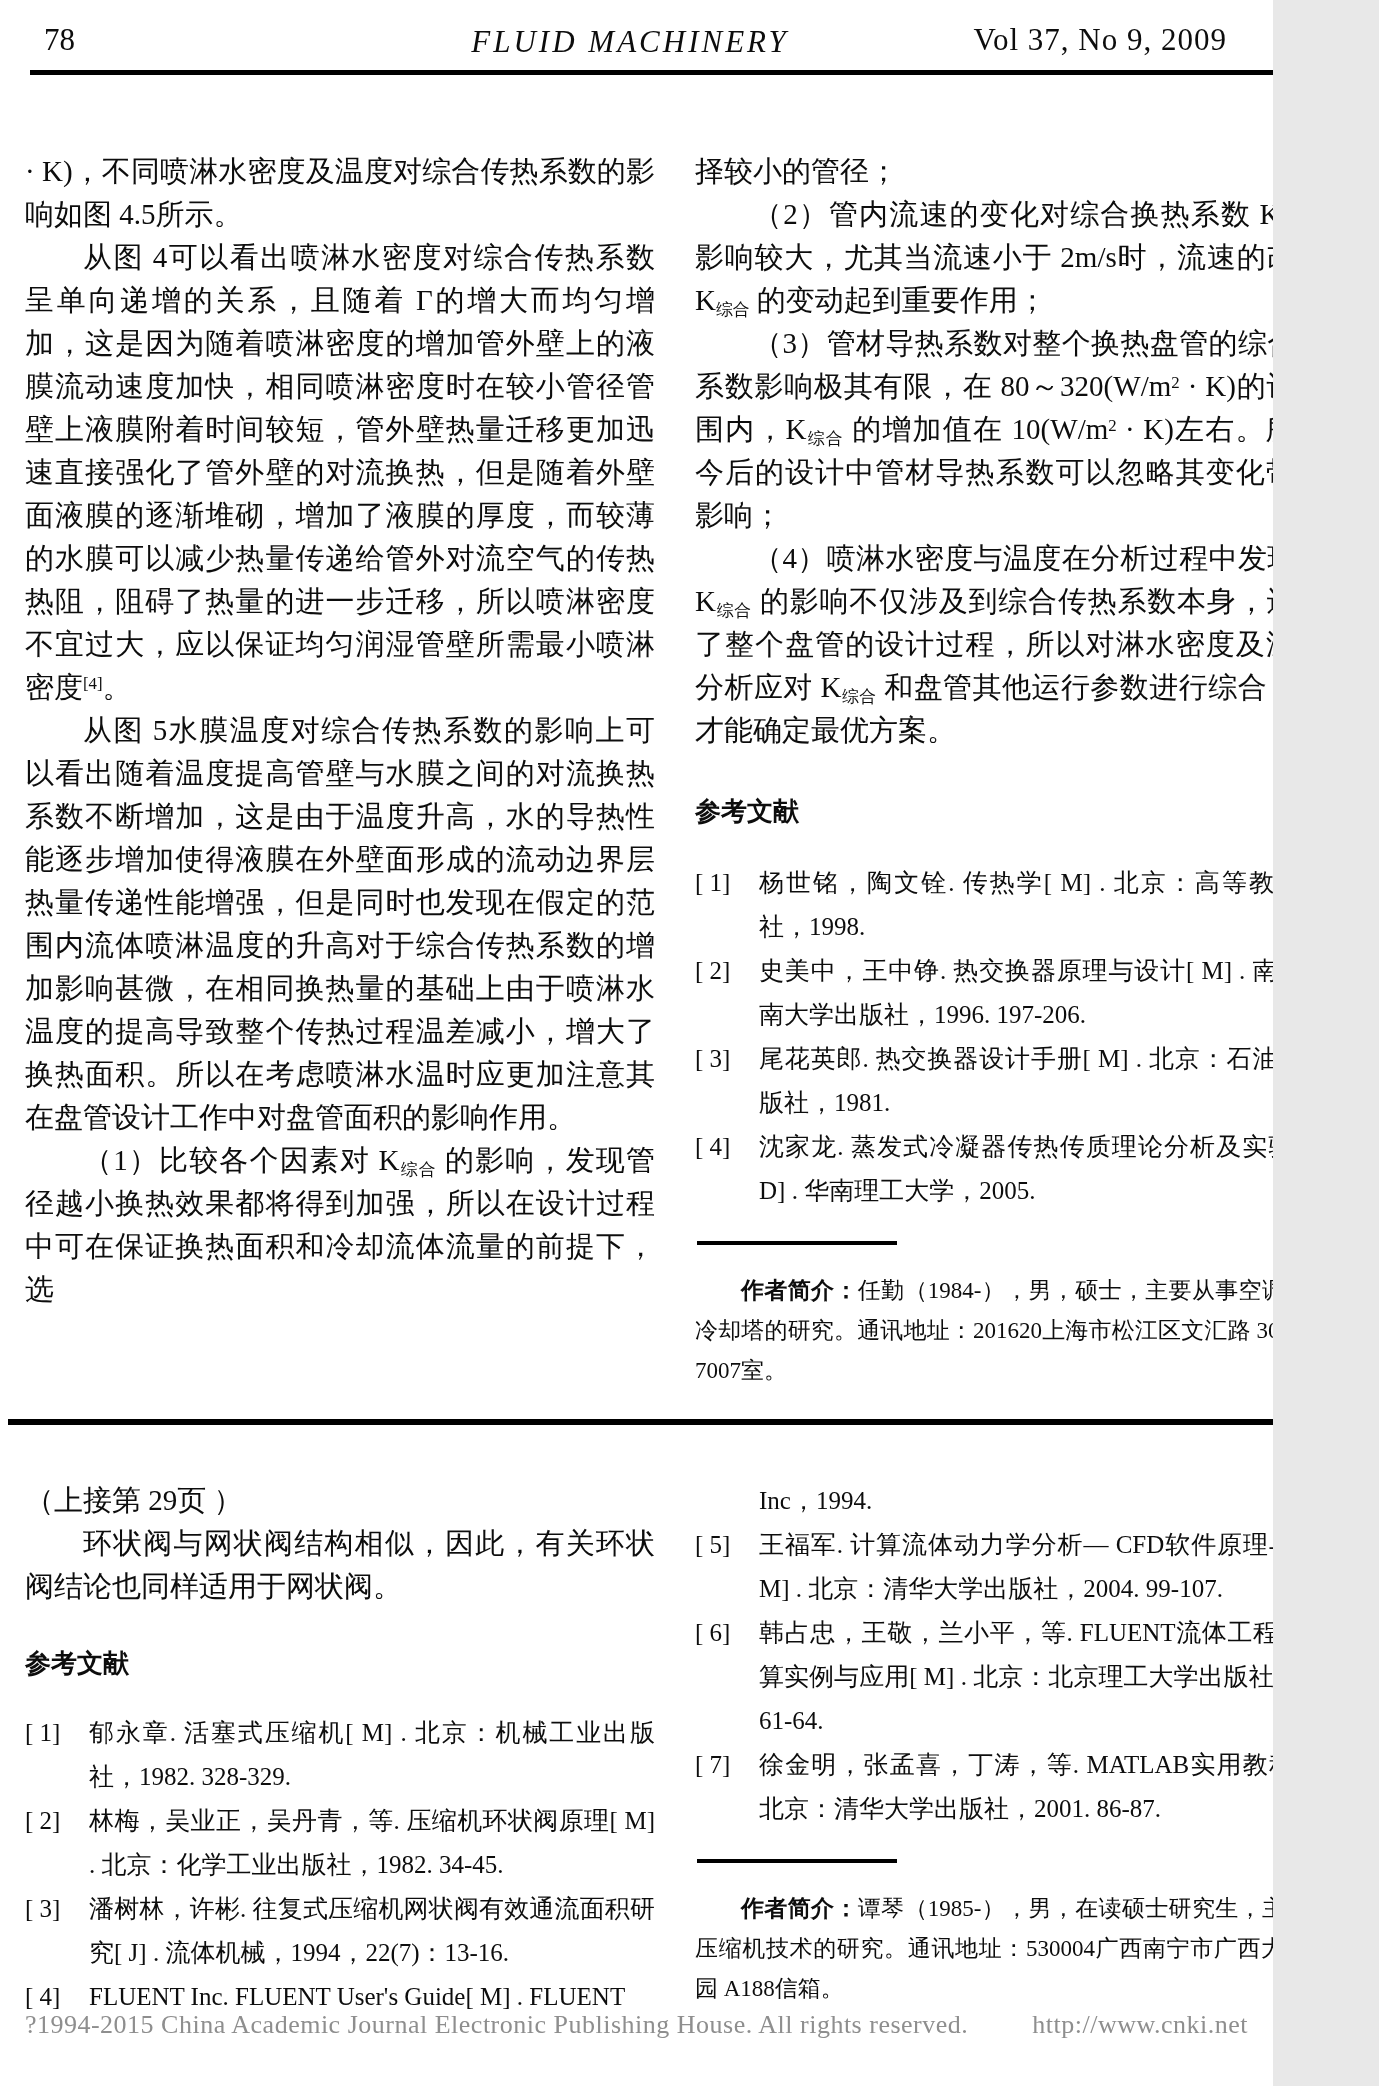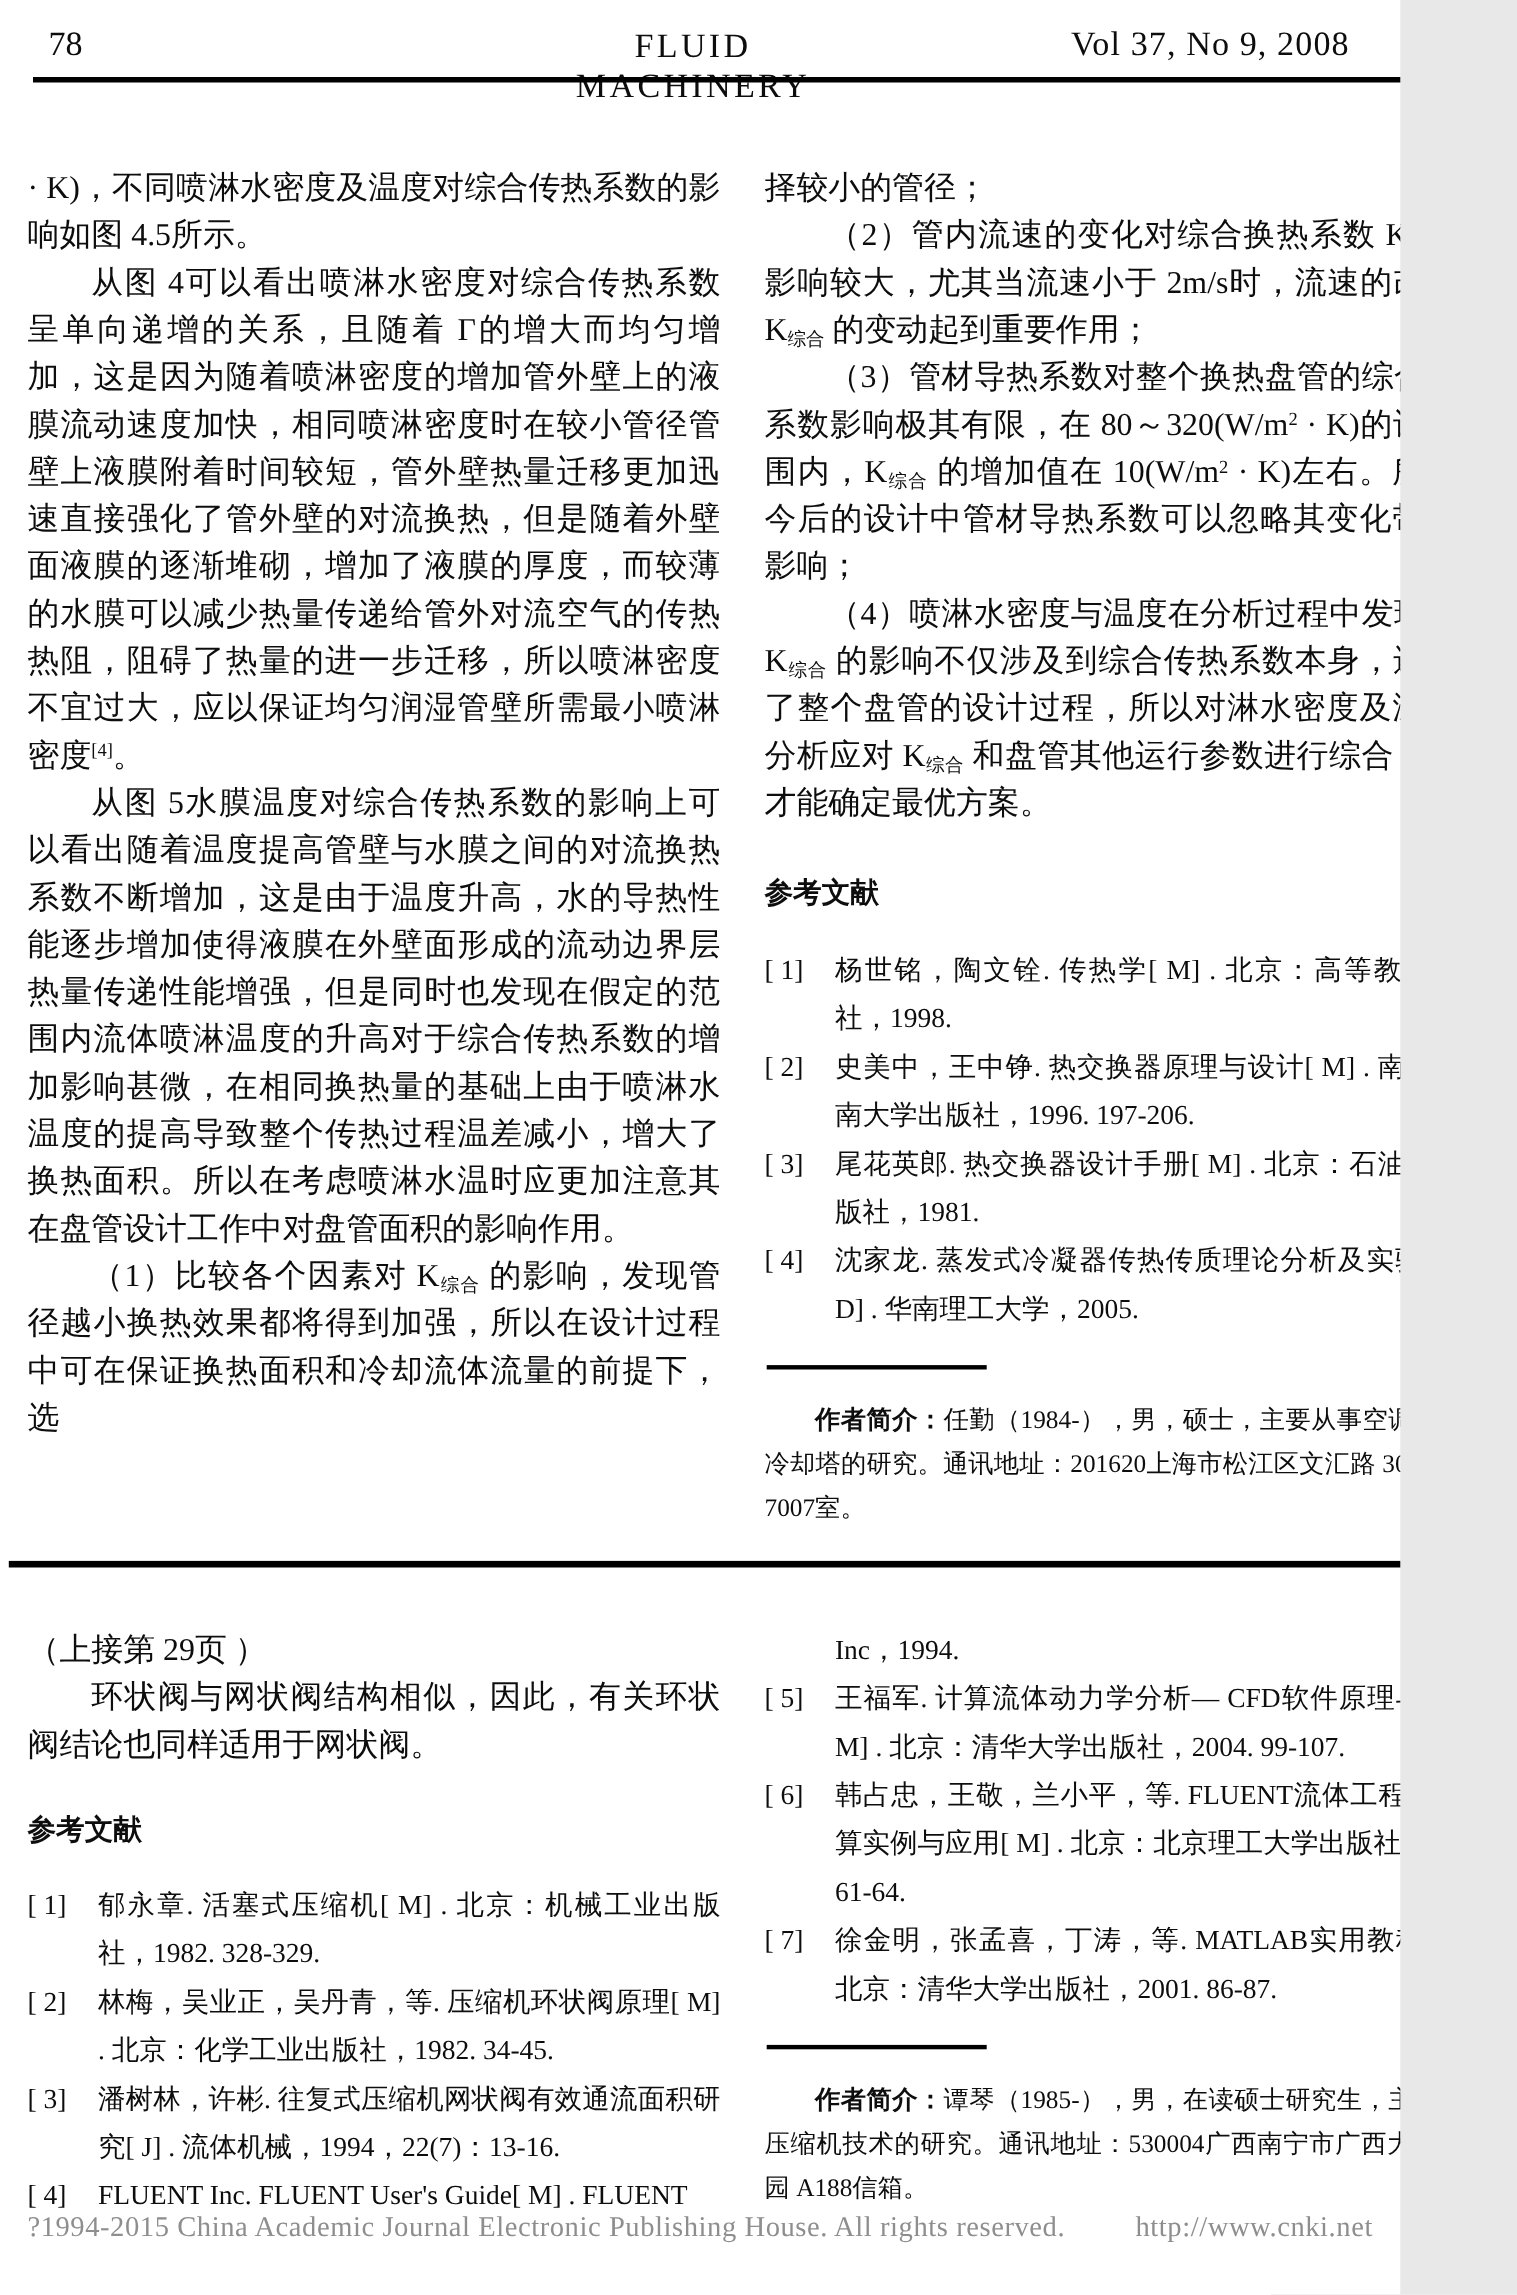--- a/index.html
+++ b/index.html
@@ -4,21 +4,21 @@
 <style>
   html,body { margin:0; padding:0; background:#e8e8e8; }
   .page {
     position:relative; width:1273px; height:2086px; background:#ffffff;
     font-family:"Liberation Serif","DejaVu Serif",serif;
     color:#0d0d0d; overflow:hidden;
   }
   
   .hdr-pageno { position:absolute; top:22px; left:44px; font-size:31px; }
   .hdr-title  { position:absolute; top:24px; left:470px; width:320px; text-align:center;
-                font-size:31px; letter-spacing:3px; }
+                font-size:31px; letter-spacing:3px;font-style:italic; }
   .hdr-issue  { position:absolute; top:22px; right:46px; font-size:31px; letter-spacing:1px; }
   .rule { background:#000; position:absolute; }
   .header-rule { top:70px; left:30px; width:1302px; height:5px; }
   .mid-rule    { top:1419px; left:8px;  width:1326px; height:6px; }
 
   
   .article { position:absolute; left:25px; width:1330px; display:flex; gap:40px; }
   .article1 { top:104px; }
   .article2 { top:1433px; }
   .col-left  { width:630px; }
@@ -50,21 +50,21 @@
             color:#8e8e8e; font-size:26px; letter-spacing:0.5px; }
   .footer .site-url { margin-left:64px; color:#8e8e8e; }
 </style>
 </head>
 <body>
 
 <div class="page">
 
   <span class="hdr-pageno">78</span>
   <span class="hdr-title">FLUID MACHINERY</span>
-  <span class="hdr-issue">Vol 37, No 9, 2008</span>
+  <span class="hdr-issue">Vol 37, No 9, 2009</span>
   <div class="rule header-rule"></div>
 
   <section class="article article1">
     <div class="col-left">
       <p class="noindent">· K)，不同喷淋水密度及温度对综合传热系数的影响如图 4.5所示。</p>
       <p>从图 4可以看出喷淋水密度对综合传热系数呈单向递增的关系，且随着 Γ的增大而均匀增加，这是因为随着喷淋密度的增加管外壁上的液膜流动速度加快，相同喷淋密度时在较小管径管壁上液膜附着时间较短，管外壁热量迁移更加迅速直接强化了管外壁的对流换热，但是随着外壁面液膜的逐渐堆砌，增加了液膜的厚度，而较薄的水膜可以减少热量传递给管外对流空气的传热热阻，阻碍了热量的进一步迁移，所以喷淋密度不宜过大，应以保证均匀润湿管壁所需最小喷淋密度<sup>[4]</sup>。</p>
       <p>从图 5水膜温度对综合传热系数的影响上可以看出随着温度提高管壁与水膜之间的对流换热系数不断增加，这是由于温度升高，水的导热性能逐步增加使得液膜在外壁面形成的流动边界层热量传递性能增强，但是同时也发现在假定的范围内流体喷淋温度的升高对于综合传热系数的增加影响甚微，在相同换热量的基础上由于喷淋水温度的提高导致整个传热过程温差减小，增大了换热面积。所以在考虑喷淋水温时应更加注意其在盘管设计工作中对盘管面积的影响作用。</p>
       <p>（1）比较各个因素对 K<sub>综合</sub> 的影响，发现管径越小换热效果都将得到加强，所以在设计过程中可在保证换热面积和冷却流体流量的前提下，选</p>
     </div>
 

